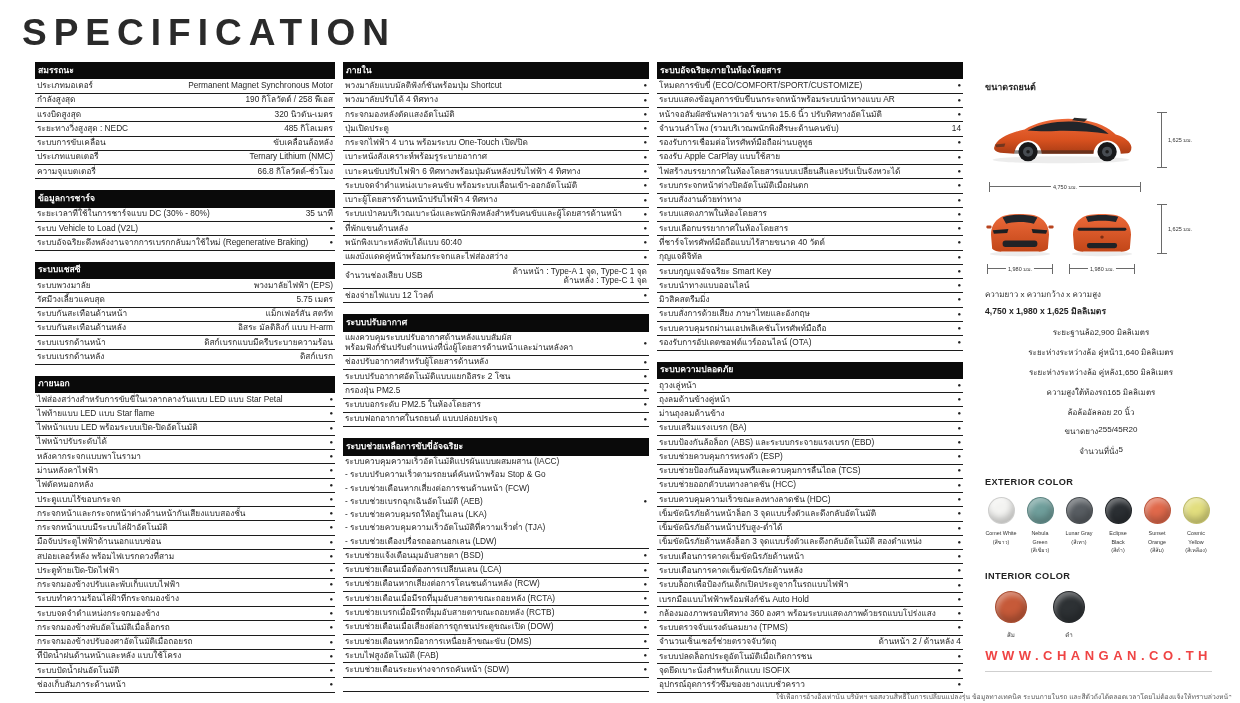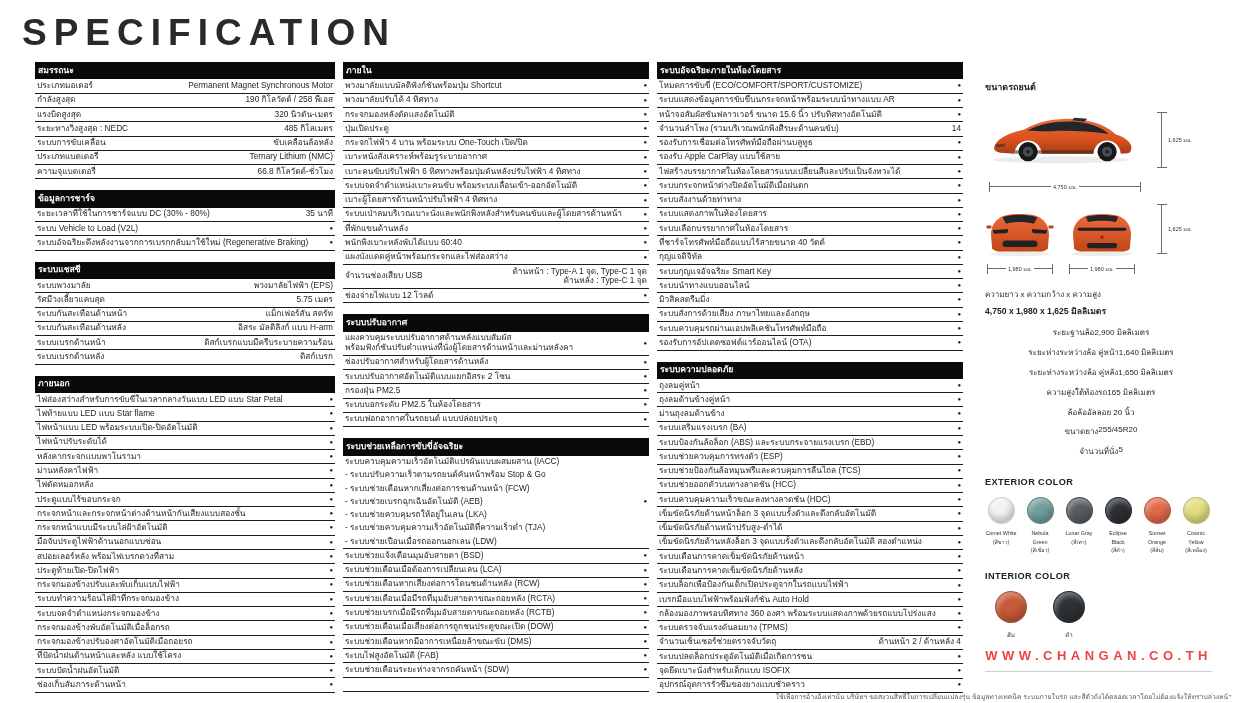--- a/index.html
+++ b/index.html
@@ -335,21 +335,21 @@
           <span class="lab">- ระบบช่วยเบรกฉุกเฉินอัตโนมัติ (AEB)</span>
           <span class="val dot">●</span>
         </div>
         <div class="row nb">
           <span class="lab">- ระบบช่วยควบคุมรถให้อยู่ในเลน (LKA)</span>
         </div>
         <div class="row nb">
           <span class="lab">- ระบบช่วยควบคุมความเร็วอัตโนมัติที่ความเร็วต่ำ (TJA)</span>
         </div>
         <div class="row">
-          <span class="lab">- ระบบช่ายเปือนเมื่อรถออกนอกเลน (LDW)</span>
+          <span class="lab">- ระบบช่วยเตืองปรื่อรถออกนอกเลน (LDW)</span>
         </div>
         <div class="row">
           <span class="lab">ระบบช่วยแจ้งเตือนมุมอับสายตา (BSD)</span>
           <span class="val dot">●</span>
         </div>
         <div class="row">
           <span class="lab">ระบบช่วยเตือนเมื่อต้องการเปลี่ยนเลน (LCA)</span>
           <span class="val dot">●</span>
         </div>
         <div class="row">
@@ -459,21 +459,21 @@
           <span class="val dot">●</span>
         </div>
         <div class="row">
           <span class="lab">รองรับการอัปเดตซอฟต์แวร์ออนไลน์ (OTA)</span>
           <span class="val dot">●</span>
         </div>
       </div>
       <div class="sec">
         <div class="sec-header">ระบบความปลอดภัย</div>
         <div class="row">
-          <span class="lab">ถุงลมคู่หน้า</span>
+          <span class="lab">ถุวงเลู่หน้า</span>
           <span class="val dot">●</span>
         </div>
         <div class="row">
           <span class="lab">ถุงลมด้านข้างคู่หน้า</span>
           <span class="val dot">●</span>
         </div>
         <div class="row">
           <span class="lab">ม่านถุงลมด้านข้าง</span>
           <span class="val dot">●</span>
         </div>

